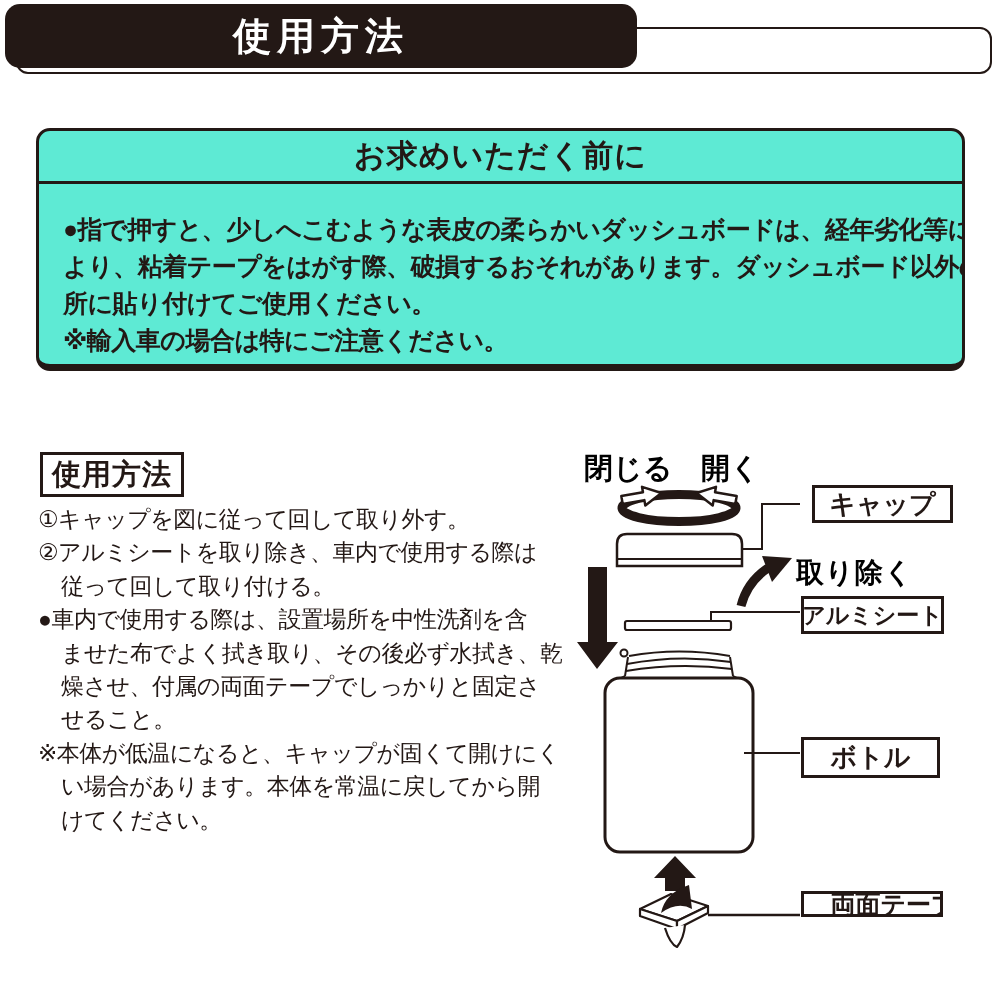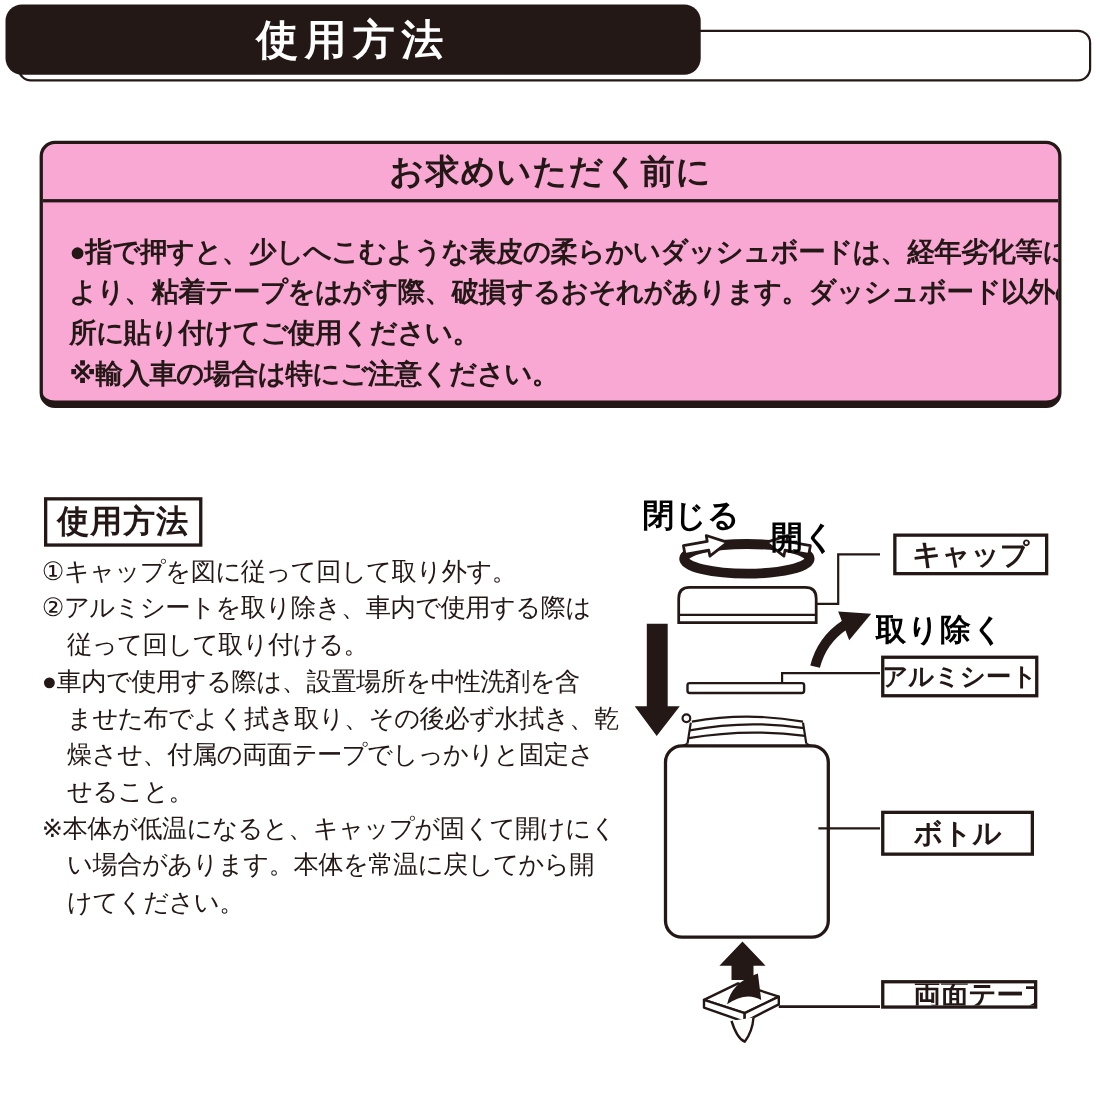--- a/index.html
+++ b/index.html
@@ -9,40 +9,40 @@
 
   
   .header-outline { position:absolute; left:16px; top:27px; width:976px; height:47px;
     border:2px solid #231815; border-radius:12px; background:#fff; }
   .header-black { position:absolute; left:5px; top:4px; width:632px; height:64px;
     background:#231815; border-radius:15px; display:flex; align-items:center; justify-content:center; }
   .header-black span { color:#ffffff; font-size:38px; font-weight:bold; letter-spacing:6px; }
 
   
   .notice-box { position:absolute; left:36px; top:128px; width:929px; height:243px;
-    border:3px solid #231815; border-bottom-width:7px; border-radius:14px; background:#f9a8d4; overflow:hidden; }
+    border:3px solid #231815; border-bottom-width:7px; border-radius:14px; background:#5eead4; overflow:hidden; }
   .notice-title { height:53px; border-bottom:3px solid #231815; display:flex;
     align-items:center; justify-content:center; font-size:31px; font-weight:bold; letter-spacing:1px; }
   .notice-body { padding:27px 22px 0 24px; }
   .nline { font-size:25px; font-weight:bold; line-height:37px; letter-spacing:-0.5px; white-space:nowrap; }
 
   
   .usage-label-box { position:absolute; left:40px; top:452px; width:144px; height:45px;
     border:3.5px solid #231815; background:#fff; display:flex; align-items:center; justify-content:center; }
   .usage-label-box span { font-size:29px; font-weight:bold; letter-spacing:1px; }
   .steps { position:absolute; left:38px; top:503px; width:505px; }
   .step { font-size:23px; line-height:33.4px; letter-spacing:-0.5px; white-space:nowrap; }
   .step.indent { padding-left:23px; }
 
   
   .diagram { position:absolute; left:0; top:0; width:1000px; height:1000px; pointer-events:none; }
   .diagram svg { position:absolute; left:555px; top:440px; width:445px; height:530px; }
   .dtext { position:absolute; font-weight:bold; color:#000000; white-space:nowrap;text-align:center; }
   .t-close { left:584px; top:449px; font-size:29px; }
-  .t-open  { left:701px; top:449px; font-size:29px;margin-top:20px; }
+  .t-open  { left:701px; top:449px; font-size:29px; }
   .t-remove{ left:796px; top:554px; font-size:28px; letter-spacing:1px; }
   .dlabel { position:absolute; left:801px; border:3px solid #231815; background:#fff;
     display:flex; align-items:center; justify-content:center; font-weight:bold; font-size:26px;
     letter-spacing:0px; white-space:nowrap; overflow:hidden; }
   .l-cap    { top:485px; width:141px; height:38px;margin-left:11px; }
   .l-sheet  { top:596px; width:143px; height:38px; font-size:23px; }
   .l-bottle { top:737px; width:139px; height:41px; }
   .l-tape   { top:891px; width:142px; height:26px; font-size:25px;padding-left:43px; }
 </style>
 </head>

